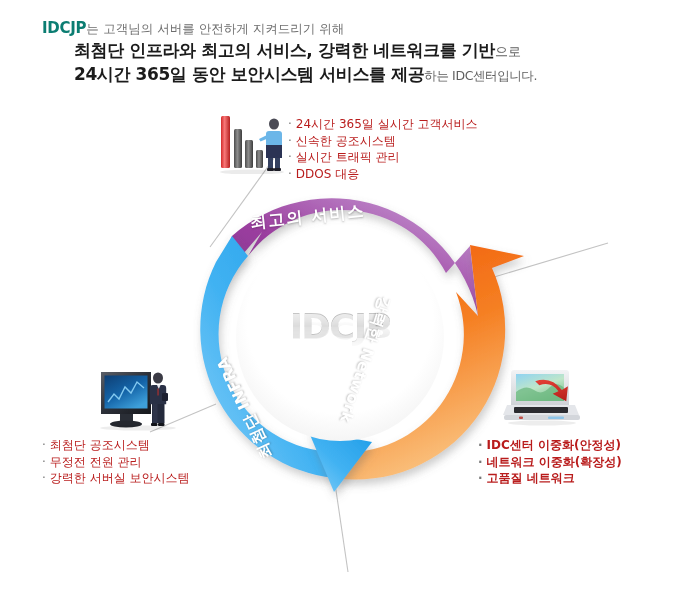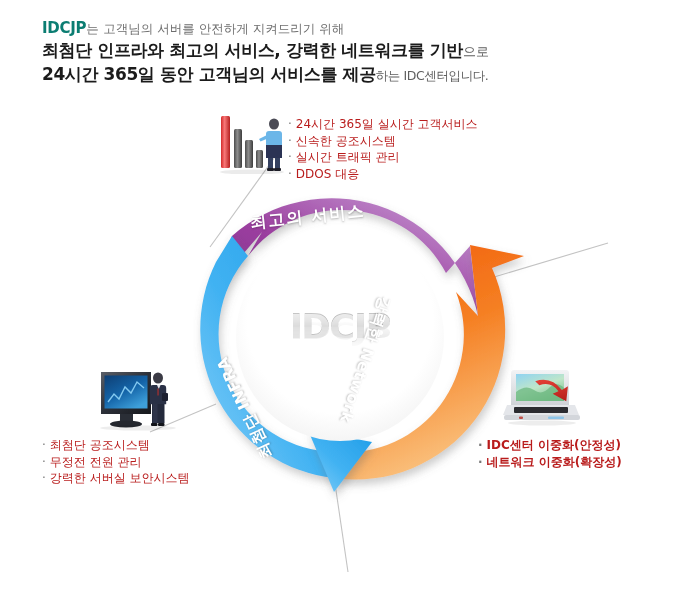--- a/index.html
+++ b/index.html
@@ -36,20 +36,21 @@
     font-size: 15px;
     letter-spacing: -0.3px;
   }
   .hdr-sub-1 { font-weight: normal; color: #6e6e6e; font-size: 12.5px; }
   .hdr-line-2, .hdr-line-3 {
     font-size: 17px;
     line-height: 22px;
     color: #1b1b1b;
     font-weight: bold;
     letter-spacing: -0.4px;
+    margin-left: 32px;
   }
   .hdr-tail {
     font-size: 13px;
     font-weight: normal;
     color: #5e5e5e;
     letter-spacing: 0;
   }
   .hdr-tail-sm {
     font-size: 12.5px;
     font-weight: normal;
@@ -162,21 +163,21 @@
 
 <div id="header">
   <div class="hdr-line hdr-line-1">
     <span class="brand-teal">IDCJP</span><span class="hdr-sub-1">는</span>
     <span class="hdr-sub-1">고객님의 서버를 안전하게 지켜드리기 위해</span>
   </div>
   <div class="hdr-line hdr-line-2">
     <span>최첨단 인프라와 최고의 서비스, 강력한 네트워크를 기반</span><span class="hdr-tail">으로</span>
   </div>
   <div class="hdr-line hdr-line-3">
-    <span>24시간 365일 동안 고객님의 서비스를 제공</span><span class="hdr-tail-sm">하는 IDC센터입니다.</span>
+    <span>24시간 365일 동안 보안시스템 서비스를 제공</span><span class="hdr-tail-sm">하는 IDC센터입니다.</span>
   </div>
 </div>
 
 <div id="stage">
 
   <svg id="cycle-svg" width="680" height="600" viewBox="0 0 680 600">
     <defs>
       <linearGradient id="gradPurple" x1="0" y1="1" x2="1" y2="0">
         <stop offset="0%" stop-color="#7e2c8c"></stop>
         <stop offset="45%" stop-color="#9b3f9f"></stop>
@@ -365,15 +366,16 @@
 
   <div class="bullets" id="bullets-left">
     <div class="b-item">최첨단 공조시스템</div>
     <div class="b-item">무정전 전원 관리</div>
     <div class="b-item">강력한 서버실 보안시스템</div>
   </div>
 
   <div class="bullets" id="bullets-right">
     <div class="b-item">IDC센터 이중화(안정성)</div>
     <div class="b-item">네트워크 이중화(확장성)</div>
+    <div class="b-item">고품질 네트워크</div>
   </div>
 
 </div>
 
 </body></html>

